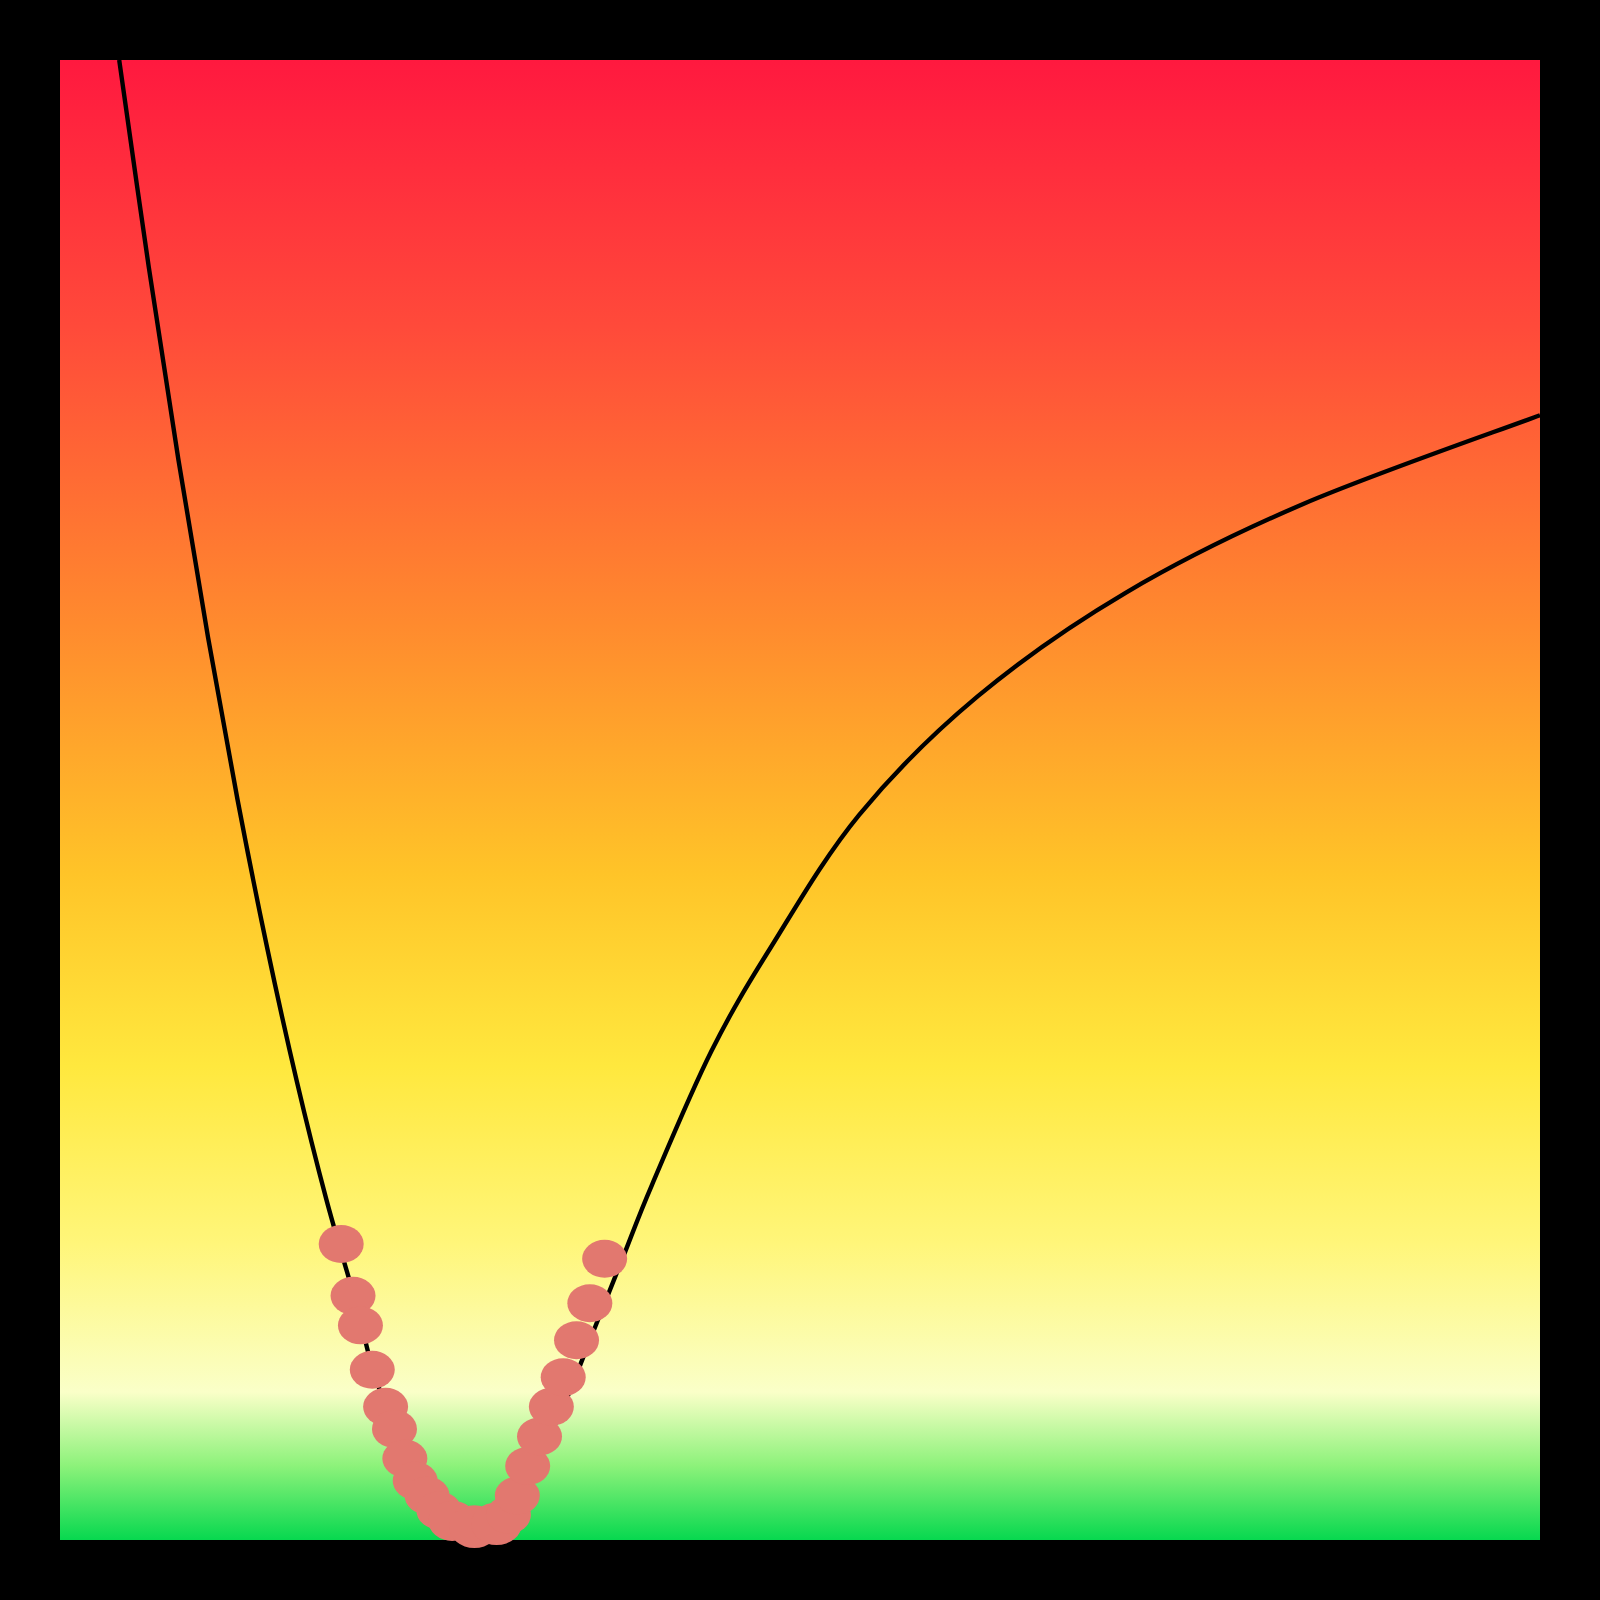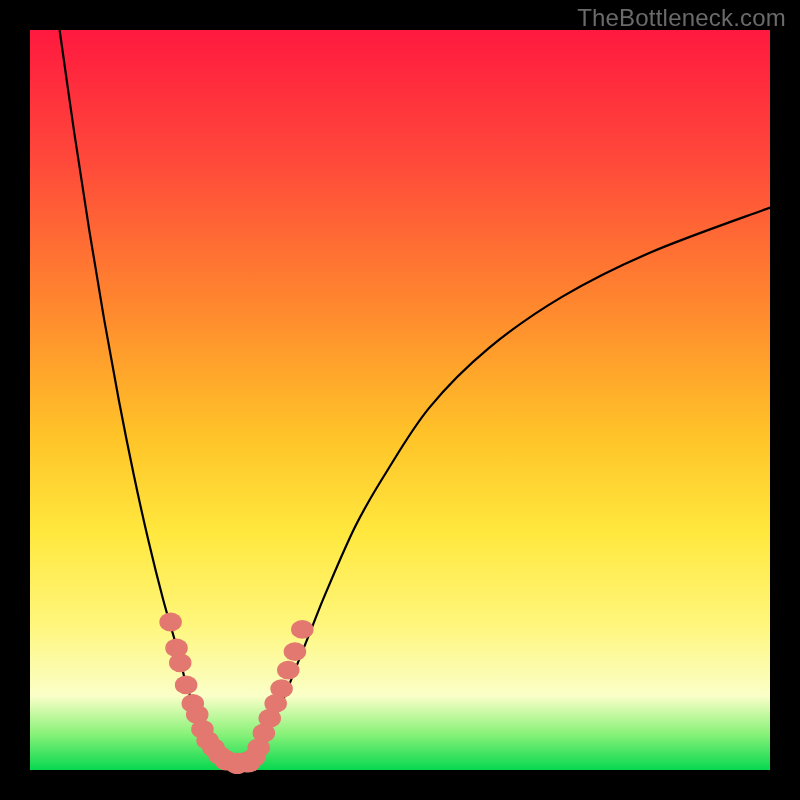--- a/index.html
+++ b/index.html
@@ -92,14 +92,13 @@
         <ellipse cx="228.66" cy="717.80" rx="11.25" ry="9.47" class="marker"></ellipse>
         <ellipse cx="233.84" cy="703.00" rx="11.25" ry="9.47" class="marker"></ellipse>
         <ellipse cx="239.76" cy="688.20" rx="11.25" ry="9.47" class="marker"></ellipse>
         <ellipse cx="245.68" cy="673.40" rx="11.25" ry="9.47" class="marker"></ellipse>
         <ellipse cx="251.60" cy="658.60" rx="11.25" ry="9.47" class="marker"></ellipse>
         <ellipse cx="258.26" cy="640.10" rx="11.25" ry="9.47" class="marker"></ellipse>
         <ellipse cx="264.92" cy="621.60" rx="11.25" ry="9.47" class="marker"></ellipse>
         <ellipse cx="272.32" cy="599.40" rx="11.25" ry="9.47" class="marker"></ellipse>
       </g>
   </svg>
-  <div class="watermark">TheBottleneck.com</div>
 </div>
 
 </body></html>

